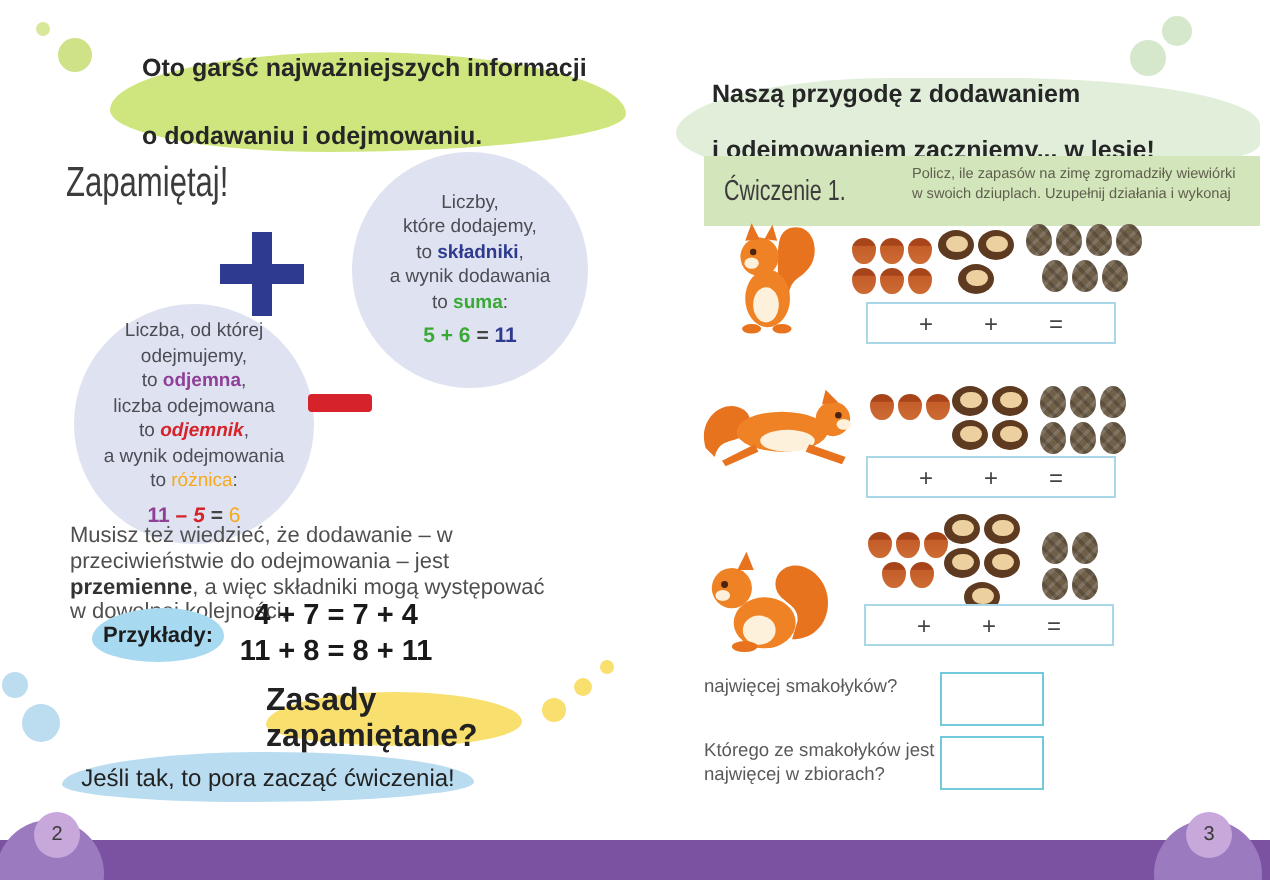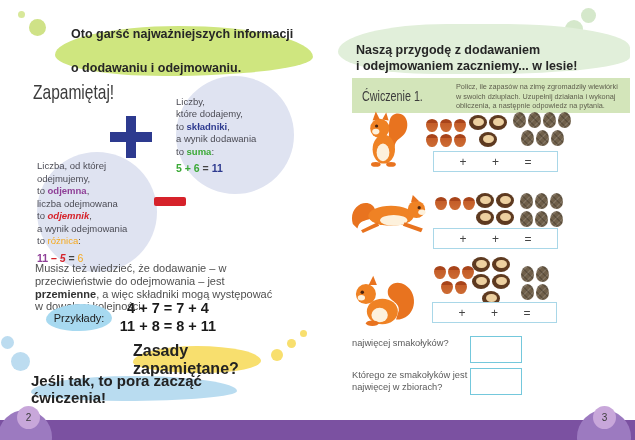--- a/index.html
+++ b/index.html
@@ -16,21 +16,21 @@
     left:55px;top:26px;width:258px;height:50px;background:#cfe67f;
     border-radius:48% 52% 58% 42% / 58% 62% 38% 42%;
     display:flex;flex-direction:column;justify-content:space-between;padding-left:16px;box-sizing:border-box;
   }
   .intro-bubble div{font-weight:bold;font-size:12.5px;line-height:16px;color:#262626;}
 
   .handwrite{transform-origin:0 50%;transform:scaleX(0.74);white-space:nowrap;color:#3c3c3c;}
 
   .info-circle{
     background:#dfe3f1;border-radius:50%;
-    display:flex;flex-direction:column;justify-content:center;align-items:flex-start;
+    display:flex;flex-direction:column;justify-content:center;align-items:center;
     text-align:center;font-size:9.5px;line-height:12.5px;color:#4c4c55;
   }
   .circle-add{left:176px;top:76px;width:118px;height:118px;}
   .circle-sub{left:37px;top:152px;width:120px;height:120px;}
   .t-blue{color:#2d3a8f;font-weight:bold;}
   .t-green{color:#3aa935;font-weight:bold;}
   .t-purple{color:#8f3f97;font-weight:bold;}
   .t-red{color:#d6222a;font-weight:bold;font-style:italic;}
   .t-orange{color:#f6a91c;font-weight:normal;}
   .circle-eq{margin-top:4px;font-size:10.5px;font-weight:bold;color:#444;}
@@ -40,51 +40,51 @@
   .plus-sign::after{content:"";position:absolute;left:16px;top:0;width:10px;height:42px;background:#2d3a8f;}
   .minus-sign{left:154px;top:197px;width:32px;height:9px;background:#d6222a;border-radius:2px;}
 
   .note{left:35px;top:262px;width:240px;font-size:11px;line-height:12.8px;color:#4f4f4f;}
   .note b{color:#333;}
 
   .examples-bubble{
     left:46px;top:304px;width:66px;height:27px;background:#a7d9f0;
     border-radius:55% 45% 50% 50% / 58% 52% 48% 42%;
     display:flex;align-items:center;justify-content:center;
-    font-weight:normal;font-size:11px;color:#1d1d1d;
+    font-weight:bold;font-size:11px;color:#1d1d1d;
   }
   .example-eqs{left:118px;top:299px;width:100px;text-align:center;font-weight:bold;font-size:14.5px;line-height:18px;color:#1a1a1a;}
 
   .recap-bubble{
     left:133px;top:346px;width:128px;height:27px;background:#f8df6e;
     border-radius:50% 50% 45% 55% / 60% 55% 45% 40%;
     display:flex;align-items:center;justify-content:center;
     font-weight:bold;font-size:16px;color:#222;
   }
   .cta-bubble{
     left:31px;top:376px;width:206px;height:25px;background:#b9dcf0;
     border-radius:50% 50% 55% 45% / 65% 60% 40% 35%;
     display:flex;align-items:center;justify-content:center;
-    font-weight:bold;font-size:15px;color:#222;
+    font-weight:normal;font-size:12px;color:#222;
   }
 
   
   .bottom-bar{left:0;top:420px;width:635px;height:20px;background:#7b51a1;}
   .page-bump{width:54px;height:54px;border-radius:50%;background:#9c7ac0;}
   .page-badge{
     width:23px;height:23px;border-radius:50%;background:#c8a7da;
     display:flex;align-items:center;justify-content:center;
     font-size:10px;color:#3a3a3a;
   }
 
   
   .cloud-bubble{
-    left:338px;top:24px;width:292px;height:50px;background:#e1efda;
+    left:338px;top:39px;width:292px;height:50px;background:#e1efda;
     border-radius:46% 54% 60% 40% / 68% 58% 42% 55%;
-    display:flex;flex-direction:column;justify-content:flex-end;padding-left:18px;box-sizing:border-box;
+    display:flex;flex-direction:column;justify-content:flex-start;padding-left:18px;box-sizing:border-box;gap:12px;
   }
   .cloud-bubble div{font-weight:bold;font-size:12.5px;line-height:16px;color:#262626;}
 
   .exercise-bar{left:352px;top:78px;width:278px;height:35px;background:#d3e5ba;}
   .exercise-label{left:362px;top:88px;font-size:14.5px;}
   .exercise-instructions{left:456px;top:82px;width:172px;font-size:7.3px;line-height:9.6px;color:#5f5f4e;}
 
   .nut-group{display:flex;flex-wrap:wrap;gap:2px;justify-content:center;align-content:flex-start;}
   .acorn{
     width:12px;height:13px;display:inline-block;
@@ -175,21 +175,20 @@
 <div class="abs cloud-bubble">
   <div>Naszą przygodę z dodawaniem</div>
   <div>i odejmowaniem zaczniemy... w lesie!</div>
 </div>
 
 <div class="abs exercise-bar"></div>
 <div class="abs handwrite exercise-label">Ćwiczenie 1.</div>
 <div class="abs exercise-instructions">
   <div>Policz, ile zapasów na zimę zgromadziły wiewiórki</div>
   <div>w swoich dziuplach. Uzupełnij działania i wykonaj</div>
-  <div>obliczenia, a następnie odpowiedz na pytania.</div>
 </div>
 
 <svg class="abs" style="left:363px;top:109px;" width="48" height="58" viewBox="0 0 60 72">
   <path d="M40 6 C56 2 60 24 50 33 C44 39 41 38 39 48 L31 45 C35 30 28 10 40 6 Z" fill="#e8731f"></path>
   <ellipse cx="26" cy="50" rx="14" ry="18" fill="#ef8224"></ellipse>
   <circle cx="21" cy="24" r="12" fill="#ef8224"></circle>
   <path d="M12 14 L16 3 L21 13 Z" fill="#e8731f"></path>
   <path d="M24 13 L29 4 L32 14 Z" fill="#e8731f"></path>
   <ellipse cx="25" cy="54" rx="8" ry="11" fill="#fdf1dc"></ellipse>
   <ellipse cx="16" cy="28" rx="4.5" ry="3.5" fill="#fdf1dc"></ellipse>

